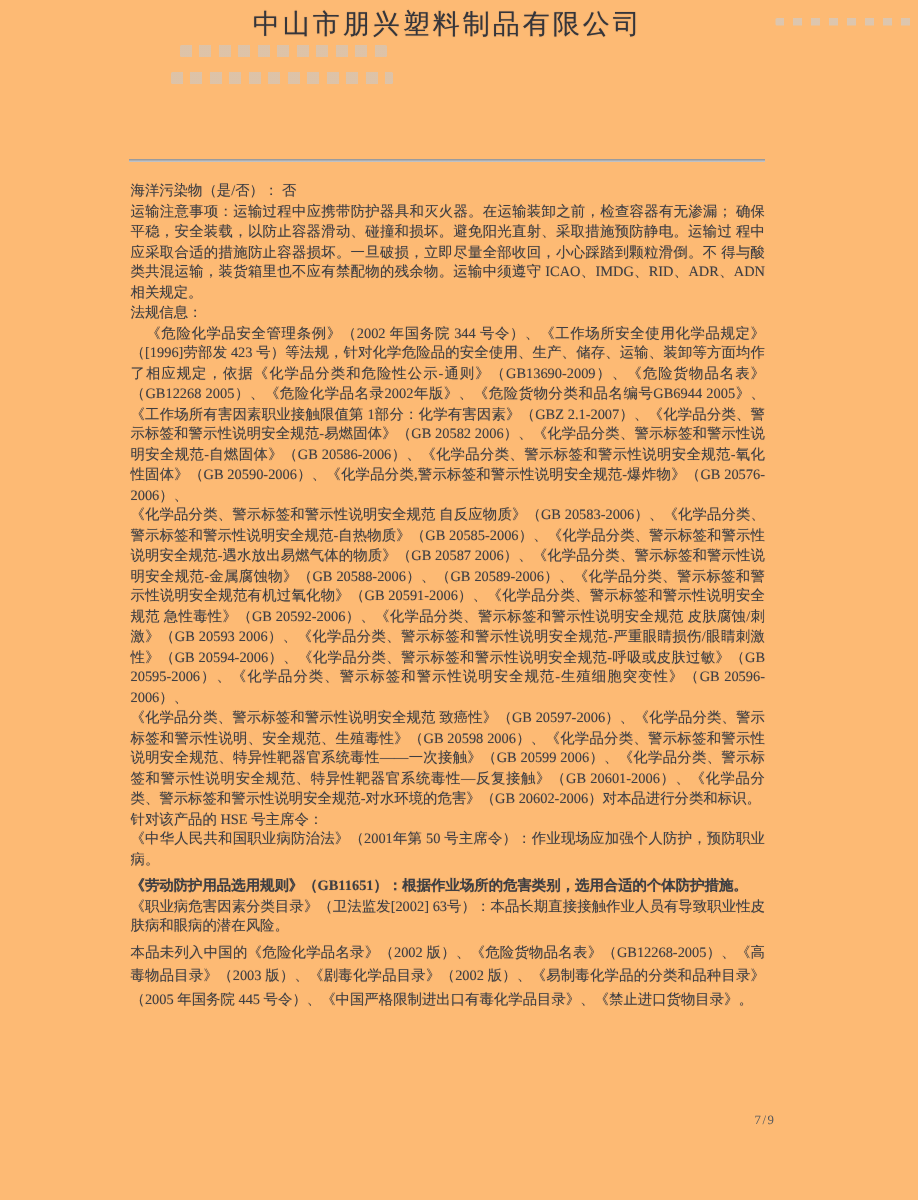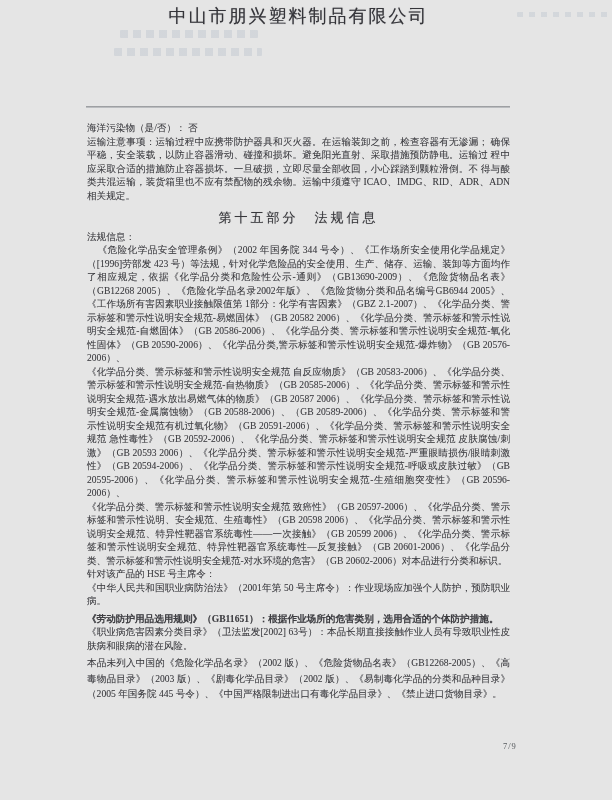--- a/index.html
+++ b/index.html
@@ -8,21 +8,21 @@
     width: 612px;
     height: 800px;
     overflow: hidden;
     background: #fefefe;
     font-family: "Liberation Serif", "DejaVu Serif", serif;
   }
   .page {
     position: relative;
     width: 612px;
     height: 800px;
-    background: #e5e5e5;
+    background: #fdba74;
     color: #3e3e40;
   }
   .doc-title {
     position: absolute;
     top: 4px;
     left: 87px;
     width: 423px;
     text-align: center;
     font-size: 18px;
     letter-spacing: 2px;
@@ -97,21 +97,20 @@
   <div class="ghost ghost-3"></div>
 
   <div class="header-rule"></div>
 
   <div class="content">
 
     <p class="marine-line">海洋污染物（是/否）：  否</p>
 
     <p>运输注意事项：运输过程中应携带防护器具和灭火器。在运输装卸之前，检查容器有无渗漏； 确保平稳，安全装载，以防止容器滑动、碰撞和损坏。避免阳光直射、采取措施预防静电。运输过 程中应采取合适的措施防止容器损坏。一旦破损，立即尽量全部收回，小心踩踏到颗粒滑倒。不 得与酸类共混运输，装货箱里也不应有禁配物的残余物。运输中须遵守 ICAO、IMDG、RID、ADR、ADN 相关规定。</p>
 
-    <p class="section-title">第十五部分　法规信息</p>
 
     <p>法规信息：</p>
 
     <p class="indent">《危险化学品安全管理条例》（2002 年国务院 344 号令）、《工作场所安全使用化学品规定》（[1996]劳部发 423 号）等法规，针对化学危险品的安全使用、生产、储存、运输、装卸等方面均作了相应规定，依据《化学品分类和危险性公示-通则》（GB13690-2009）、《危险货物品名表》（GB12268 2005）、《危险化学品名录2002年版》、《危险货物分类和品名编号GB6944 2005》、《工作场所有害因素职业接触限值第 1部分：化学有害因素》（GBZ 2.1-2007）、《化学品分类、警示标签和警示性说明安全规范-易燃固体》（GB 20582 2006）、《化学品分类、警示标签和警示性说明安全规范-自燃固体》（GB 20586-2006）、《化学品分类、警示标签和警示性说明安全规范-氧化性固体》（GB 20590-2006）、《化学品分类,警示标签和警示性说明安全规范-爆炸物》（GB 20576-2006）、</p>
 
     <p>《化学品分类、警示标签和警示性说明安全规范 自反应物质》（GB 20583-2006）、《化学品分类、警示标签和警示性说明安全规范-自热物质》（GB 20585-2006）、《化学品分类、警示标签和警示性说明安全规范-遇水放出易燃气体的物质》（GB 20587 2006）、《化学品分类、警示标签和警示性说明安全规范-金属腐蚀物》（GB 20588-2006）、（GB 20589-2006）、《化学品分类、警示标签和警示性说明安全规范有机过氧化物》（GB 20591-2006）、《化学品分类、警示标签和警示性说明安全规范 急性毒性》（GB 20592-2006）、《化学品分类、警示标签和警示性说明安全规范 皮肤腐蚀/刺激》（GB 20593 2006）、《化学品分类、警示标签和警示性说明安全规范-严重眼睛损伤/眼睛刺激性》（GB 20594-2006）、《化学品分类、警示标签和警示性说明安全规范-呼吸或皮肤过敏》（GB 20595-2006）、《化学品分类、警示标签和警示性说明安全规范-生殖细胞突变性》（GB 20596-2006）、</p>
 
     <p>《化学品分类、警示标签和警示性说明安全规范 致癌性》（GB 20597-2006）、《化学品分类、警示标签和警示性说明、安全规范、生殖毒性》（GB 20598 2006）、《化学品分类、警示标签和警示性说明安全规范、特异性靶器官系统毒性——一次接触》（GB 20599 2006）、《化学品分类、警示标签和警示性说明安全规范、特异性靶器官系统毒性—反复接触》（GB 20601-2006）、《化学品分类、警示标签和警示性说明安全规范-对水环境的危害》（GB 20602-2006）对本品进行分类和标识。</p>
 
 

